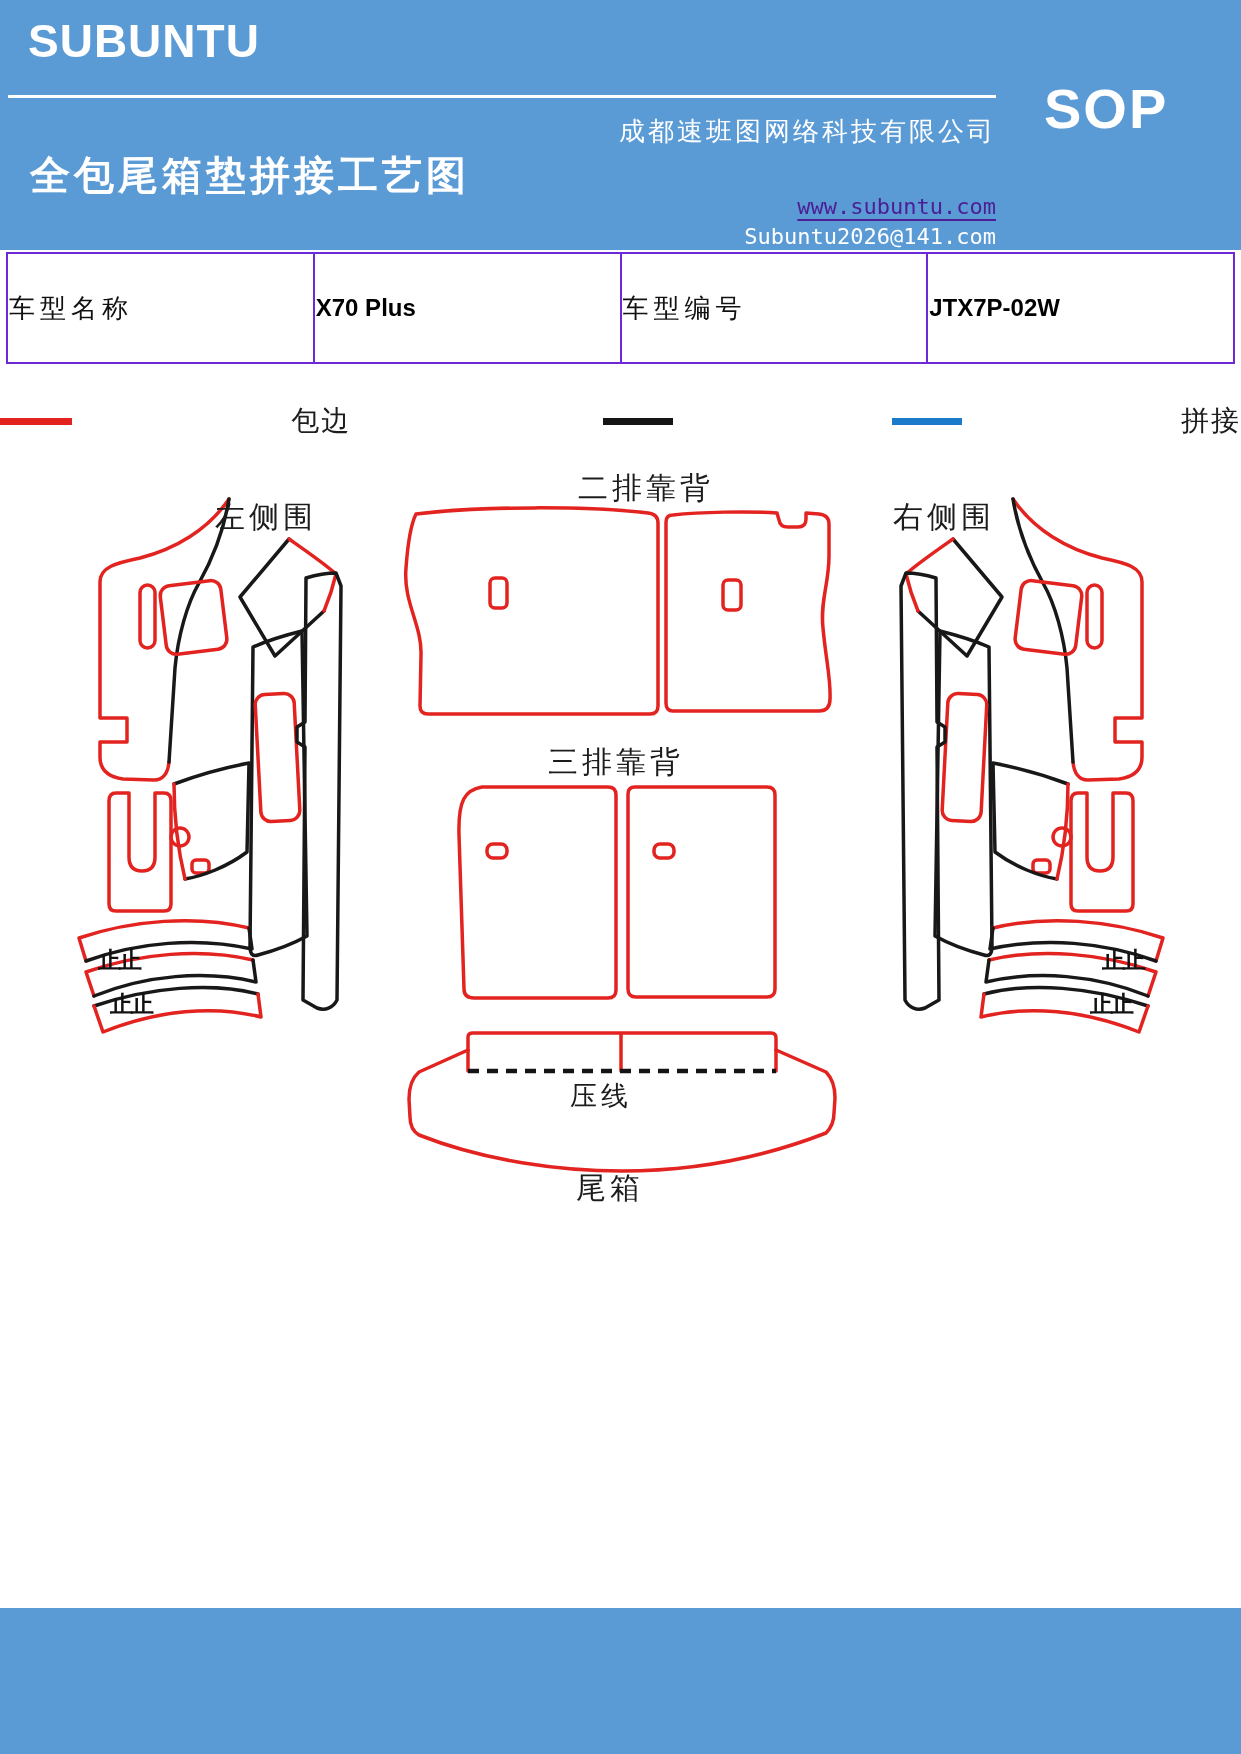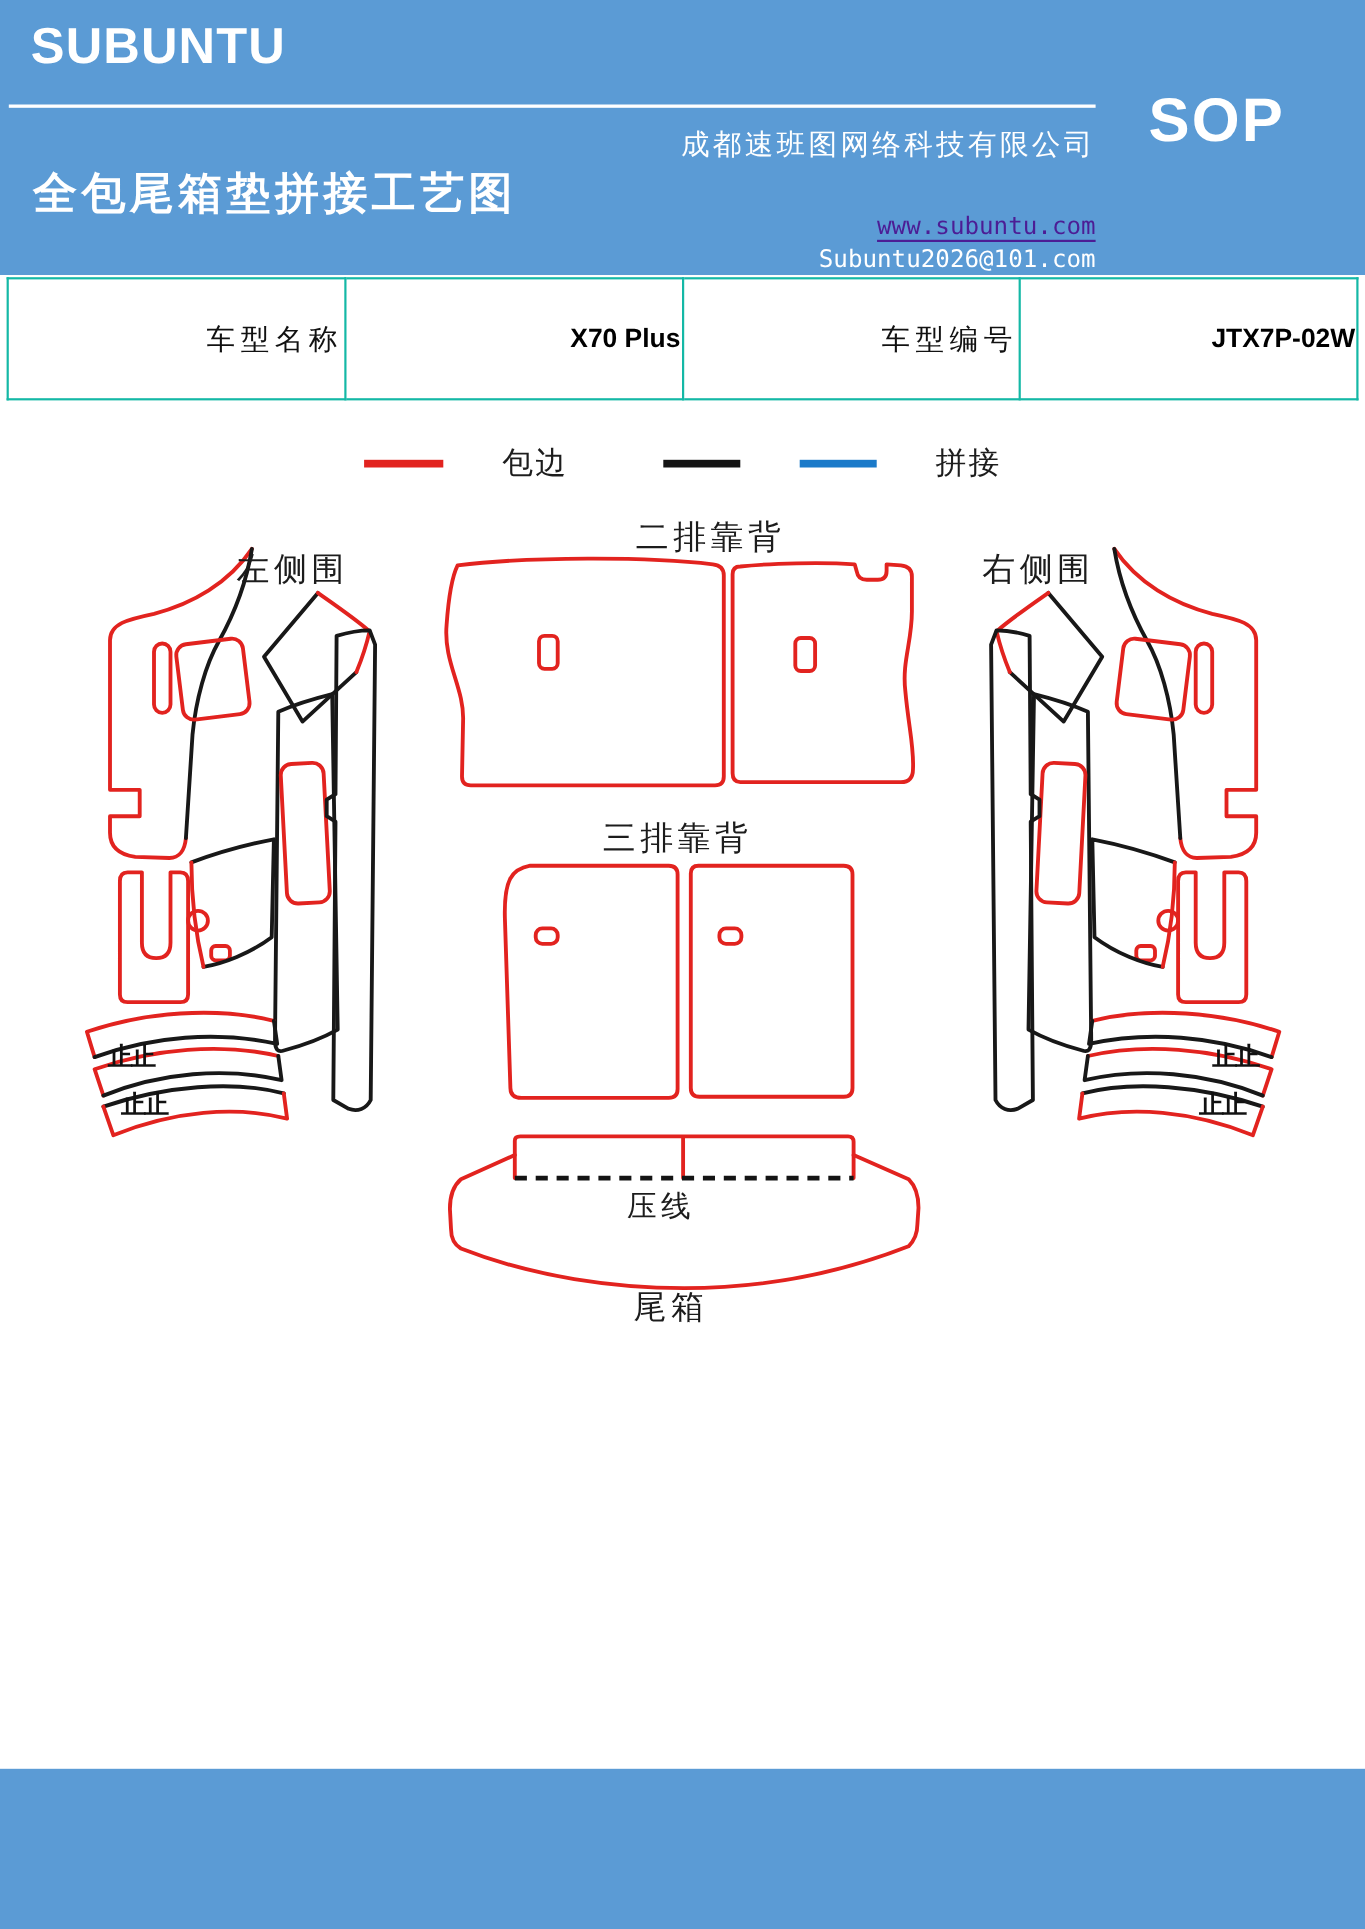--- a/index.html
+++ b/index.html
@@ -12,25 +12,25 @@
   .htitle{position:absolute;left:30px;top:148px;font-size:40px;font-weight:600;letter-spacing:4px;
           font-family:"Liberation Serif",serif;text-align:right;}
   .hco{position:absolute;right:245px;top:114px;font-size:26px;letter-spacing:3px;
        font-family:"Liberation Serif",serif;}
   .hweb{position:absolute;right:245px;top:194px;font-size:22px;color:#4c1d95;
         font-family:"DejaVu Sans Mono",monospace;text-decoration:underline;text-underline-offset:5px;}
   .hmail{position:absolute;right:245px;top:224px;font-size:22px;font-family:"DejaVu Sans Mono",monospace;}
   .sop{position:absolute;left:1044px;top:76px;font-size:56px;font-weight:800;letter-spacing:2px;}
   
   .info{position:absolute;left:6px;top:252px;width:1229px;height:112px;border-collapse:collapse;table-layout:fixed;}
-  .info td{border:2px solid #14b8a6;text-align:right;vertical-align:middle;height:56px;background:#fff;}
+  .info td{border:2px solid #6d28d9;text-align:left;vertical-align:middle;height:56px;background:#fff;}
   .info .lab{font-size:26px;font-family:"Liberation Serif",serif;color:#111;letter-spacing:5px;}
   .info .val{font-size:24px;font-weight:700;color:#000;}
   
-  .legend{position:absolute;left:0;top:402px;width:100%;display:flex;justify-content:center;align-items:center;gap:40px;}
+  .legend{position:absolute;left:0;top:402px;width:100%;display:flex;justify-content:space-between;align-items:center;}
   .sw{height:7px;display:inline-block;}
   .sw-red{width:72px;background:var(--red);}
   .sw-black{width:70px;background:#141414;margin-left:46px;}
   .sw-blue{width:70px;background:var(--sblue);margin-left:14px;}
   .lg{font-size:28px;font-family:"Liberation Serif",serif;margin-left:14px;color:#1d1d1d;letter-spacing:2px;}
   
   .diagram{position:absolute;left:0;top:0;width:1241px;height:1754px;pointer-events:none;}
   .shape{fill:none;stroke-width:3.5;stroke-linecap:round;stroke-linejoin:round;}
   .red{stroke:var(--red);}
   .blk{stroke:#181818;}
@@ -45,21 +45,21 @@
 <body>
 
 <div class="page">
 
   <div class="header">
     <div class="logo">SUBUNTU</div>
     <div class="hrule"></div>
     <div class="htitle">全包尾箱垫拼接工艺图</div>
     <div class="hco">成都速班图网络科技有限公司</div>
     <div class="hweb">www.subuntu.com</div>
-    <div class="hmail">Subuntu2026@101.com</div>
+    <div class="hmail">Subuntu2026@141.com</div>
     <div class="sop">SOP</div>
   </div>
 
   <table class="info">
     <tbody>
         <tr>
       <td class="lab">车型名称</td>
       <td class="val">X70 Plus</td>
       <td class="lab">车型编号</td>
       <td class="val">JTX7P-02W</td>

